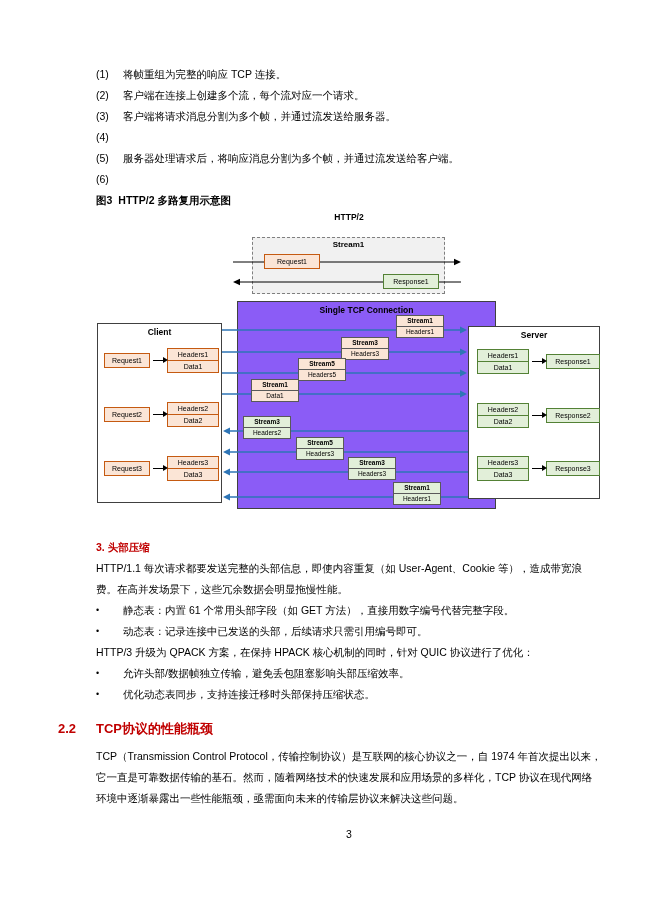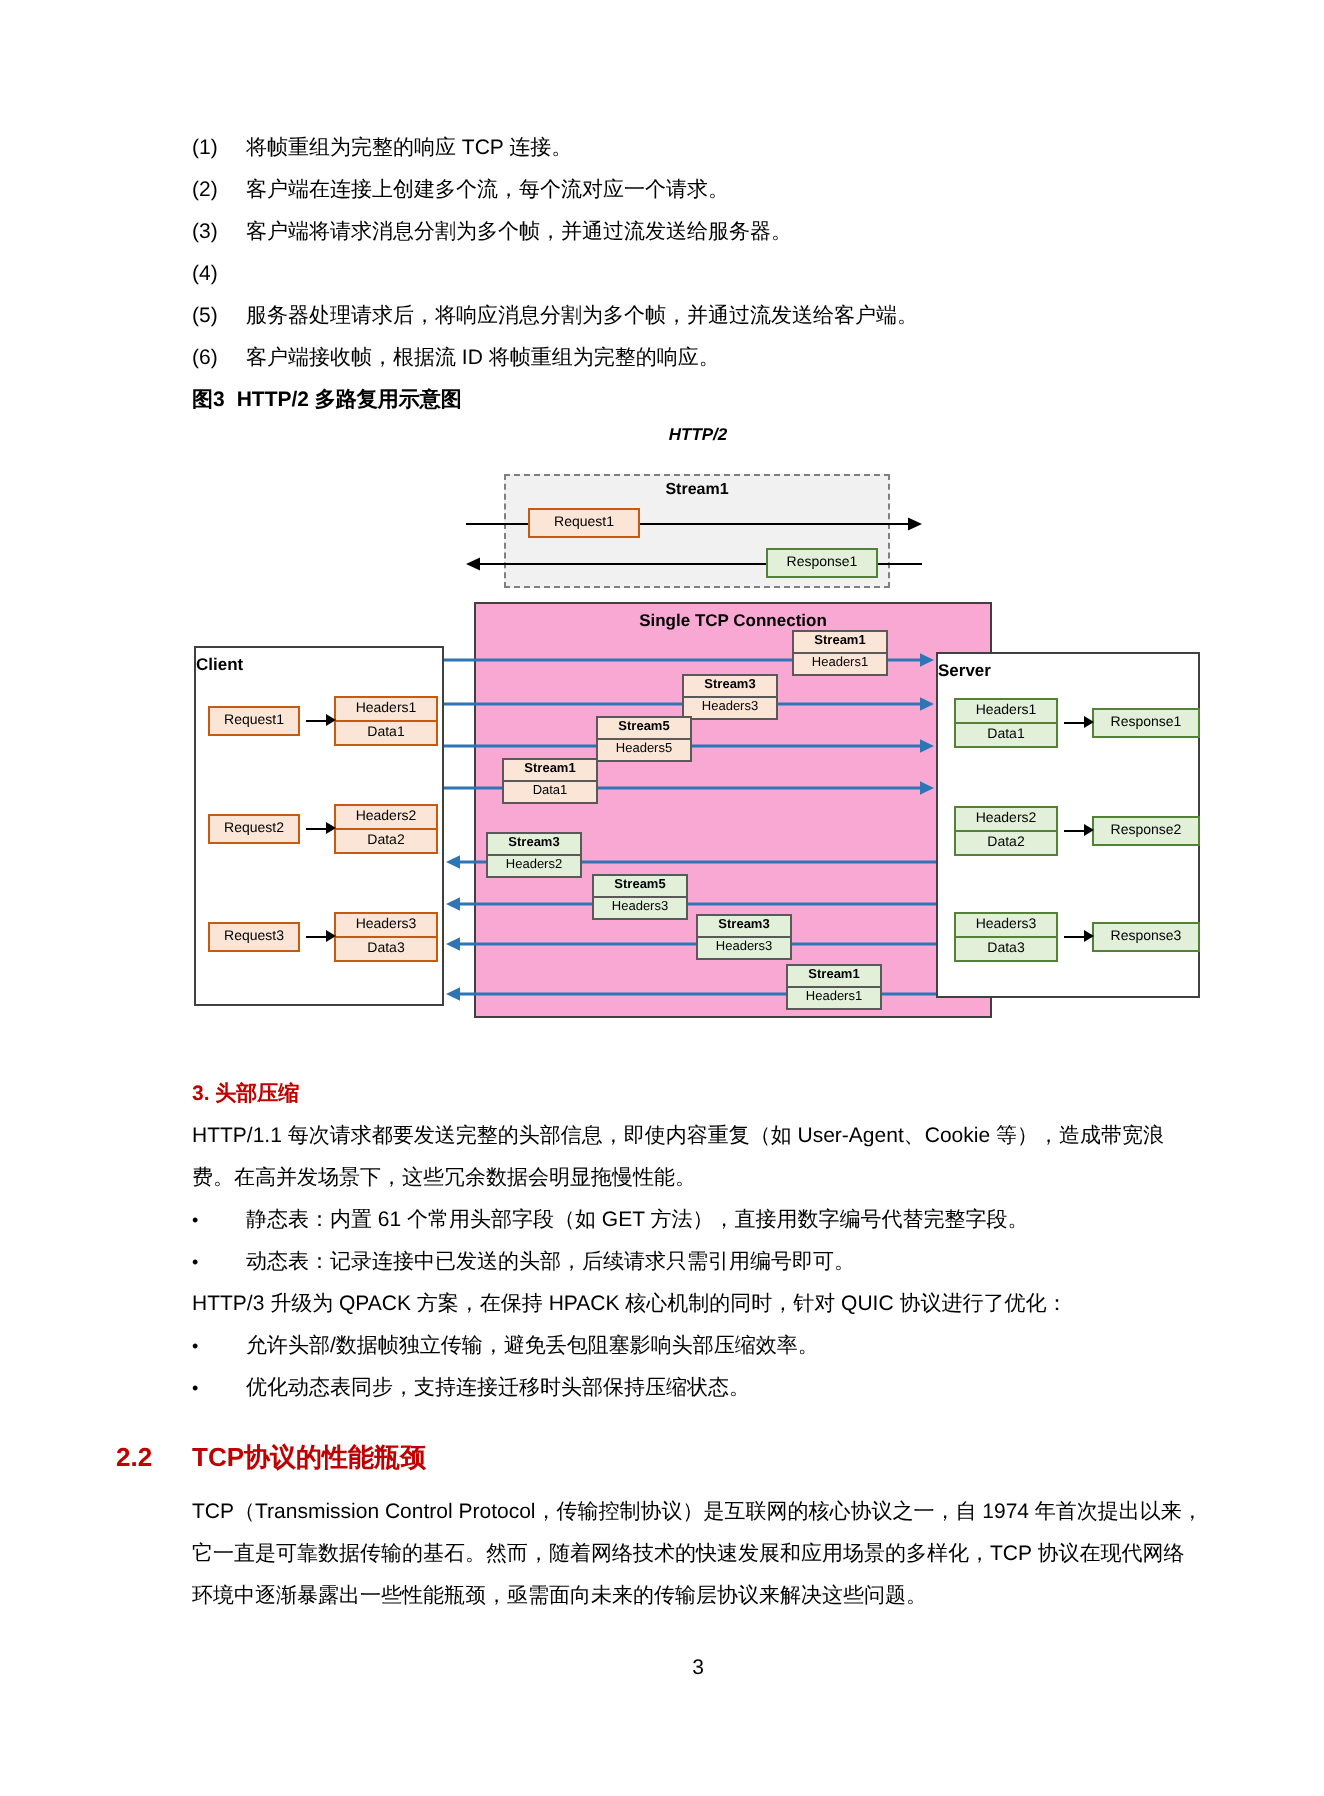--- a/index.html
+++ b/index.html
@@ -18,34 +18,34 @@
   .step { display:flex; }
   .step .num { width:27px; flex:0 0 27px; }
 
   .caption { font-weight:bold; }
   .caption .cap-label { margin-right:6px; }
 
   
   .diagram { position:relative; width:662px; height:312px; }
   .dg-arrows { position:absolute; left:0; top:0; pointer-events:none; z-index:2; }
   .dg-title { position:absolute; left:304px; top:1px; width:90px; text-align:center;
-              font-weight:bold; font-size:8.5px; line-height:10px;font-style:italic; }
+              font-weight:bold; font-size:8.5px; line-height:10px; }
   .stream-group { position:absolute; left:252px; top:26px; width:193px; height:57px;
                   background:#f1f1f1; border:1px dashed #7f7f7f; z-index:1; text-align:center; }
   .stream-group .sg-label { font-weight:bold; font-size:8px; line-height:13px; }
   .bx { border:1px solid #000; font-size:7px; line-height:11px; height:13px;
         text-align:center; overflow:hidden; white-space:nowrap; }
   .tanc  { background:#FBE5D6; border-color:#C55A11; }
   .greenc{ background:#E2EFD9; border-color:#538135; }
   .abox  { position:absolute; z-index:3; height:15px; line-height:13px; width:56px; }
   .tcp-box { position:absolute; left:237px; top:90px; width:259px; height:208px;
-             background:#f9a8d4; border:1px solid #404040; z-index:1; }
+             background:#8b5cf6; border:1px solid #404040; z-index:1; }
   .tcp-title { font-weight:bold; font-size:8.5px; line-height:11px; text-align:center; margin-top:3px; }
   .endpoint { position:absolute; background:#fff; border:1px solid #404040; z-index:3; }
-  .endpoint .ep-title { font-weight:bold; font-size:8.5px; line-height:11px; text-align:left; margin-top:3px; }
+  .endpoint .ep-title { font-weight:bold; font-size:8.5px; line-height:11px; text-align:center; margin-top:3px; }
   .client-box { left:97px; top:112px; width:125px; height:180px; }
   .server-box { left:468px; top:115px; width:132px; height:173px; }
   .erow { position:absolute; display:flex; align-items:center; }
   .erow .reqbx { width:46px; height:15px; line-height:13px; }
   .erow .respbx { width:54px; height:15px; line-height:13px; }
   .stack { width:52px; }
   .stack .bx { width:52px; }
   .stack .bx + .bx { margin-top:-1px; }
   .mini-arrow { position:relative; width:11px; height:1px; background:#000; margin:0 3px; flex:0 0 11px; }
   .mini-arrow::after { content:""; position:absolute; right:-4px; top:-3px;
@@ -86,21 +86,20 @@
     </div>
     <div class="step">
       <span class="num">(4)</span>
     </div>
     <div class="step">
       <span class="num">(5)</span>
       <span class="txt">服务器处理请求后，将响应消息分割为多个帧，并通过流发送给客户端。</span>
     </div>
     <div class="step">
       <span class="num">(6)</span>
-      <span class="txt">客户端接收帧，根据流 ID 将帧重组为完整的响应。</span>
     </div>
   </div>
 
   <div class="content caption">
     <span class="cap-label">图3</span><span>HTTP/2 多路复用示意图</span>
   </div>
 
   <div class="diagram">
 
     <svg class="dg-arrows" width="662" height="312" viewBox="0 0 662 312">

